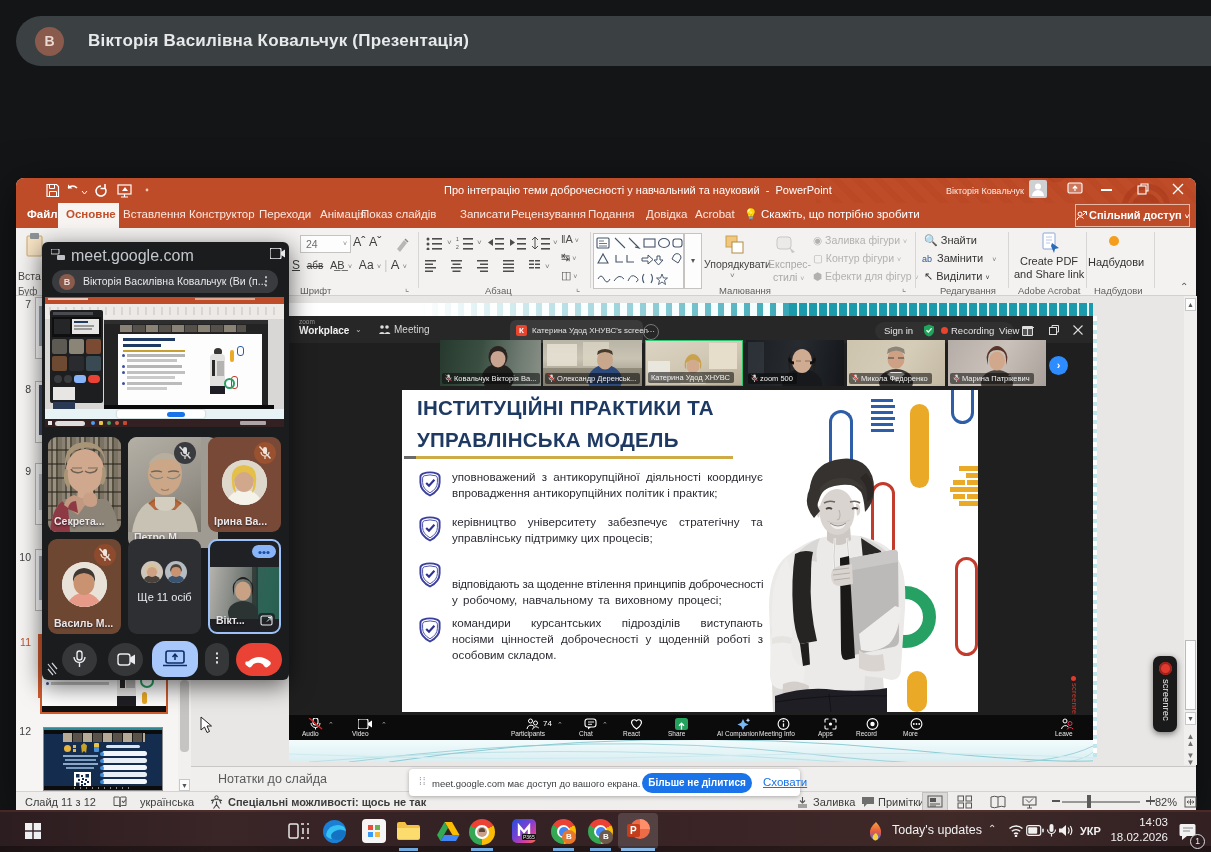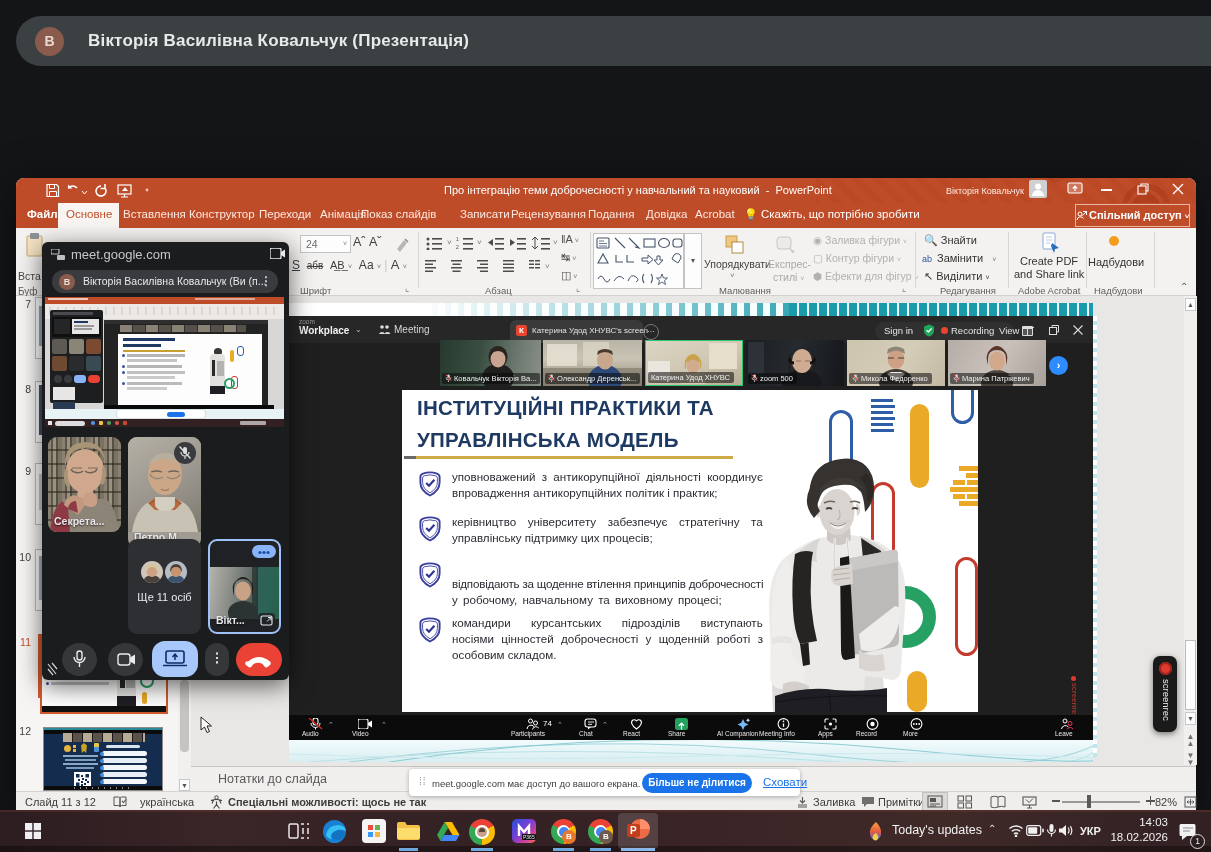--- a/index.html
+++ b/index.html
@@ -82,21 +82,21 @@
         <rect x="1" y="3" width="8" height="8" fill="none" stroke="#fff" stroke-width="1.1"></rect>
         <path d="M4 3 V1 h7 v7 h-2" fill="none" stroke="#fff" stroke-width="1.1"></path>
       </svg>
     <svg class="a" style="left:1156px;top:5px;" width="12" height="12" viewBox="0 0 12 12">
         <path d="M1 1 L11 11 M11 1 L1 11" stroke="#fff" stroke-width="1.3"></path>
       </svg>
   </div>
   <div class="tabrow a" id="tabrow">
     <div class="t" style="left:11px;font-weight:bold;color:#fff;">Файл</div>
     <div class="a" style="left:42px;top:0;width:61px;height:25px;background:#f7f4f2;"></div>
-    <div class="t" style="left:50px;color:#c24f29;font-weight:normal;">Основне</div>
+    <div class="t" style="left:50px;color:#c24f29;font-weight:bold;">Основне</div>
     <div class="t" style="left:107px;">Вставлення</div>
     <div class="t" style="left:173px;">Конструктор</div>
     <div class="t" style="left:243px;">Переходи</div>
     <div class="t" style="left:304px;">Анімація</div>
     <div class="t" style="left:345px;">Показ слайдів</div>
     <div class="t" style="left:444px;">Записати</div>
     <div class="t" style="left:495px;">Рецензування</div>
     <div class="t" style="left:572px;">Подання</div>
     <div class="t" style="left:630px;">Довідка</div>
     <div class="t" style="left:679px;">Acrobat</div>
@@ -786,21 +786,21 @@
         <rect x="1" y="1" width="11" height="10" fill="none" stroke="#555" stroke-width="1"></rect>
         <path d="M3 6 h7 M6.5 3 v6 M3 6 l1.5 -1.5 M3 6 l1.5 1.5 M10 6 l-1.5 -1.5 M10 6 l-1.5 1.5" stroke="#555" stroke-width=".9" fill="none"></path>
       </svg>
   </div>
   <div id="meet" class="a" style="left:42px;top:242px;width:247px;height:438px;background:#1b1c1e;border-radius:6px;box-shadow:0 6px 24px rgba(0,0,0,.6);overflow:hidden;">
 
     <svg class="a" style="left:9px;top:7px;" width="14" height="12" viewBox="0 0 14 12">
         <rect x="0" y="0" width="8" height="5" rx="1" fill="none" stroke="#bdc1c6" stroke-width="1.2"></rect>
         <rect x="6" y="6" width="8" height="5" rx="1" fill="#bdc1c6"></rect>
       </svg>
-    <div class="a" style="left:29px;top:5px;color:#c3c7cb;font-size:13px;">meet.google.com</div>
+    <div class="a" style="left:29px;top:5px;color:#c3c7cb;font-size:16px;">meet.google.com</div>
     <svg class="a" style="left:228px;top:6px;" width="15" height="11" viewBox="0 0 15 11">
         <rect x="0" y="0" width="11" height="11" rx="2" fill="none" stroke="#e8eaed" stroke-width="1.3"></rect>
         <path d="M11 4 l4 -2.5 v8 l-4 -2.5" fill="#e8eaed"></path>
       </svg>
 
     <div class="a" style="left:10px;top:28px;width:226px;height:23px;background:#3a3b3e;border-radius:12px;">
       <div class="a" style="left:7px;top:3.5px;width:16px;height:16px;border-radius:50%;background:#8a5b4c;color:#eadcd6;font-size:9px;font-weight:bold;text-align:center;line-height:16px;">B</div>
       <div class="a" style="left:31px;top:5px;color:#e6e8ea;font-size:10.5px;white-space:nowrap;">Вікторія Василівна Ковальчук (Ви (п...</div>
       <div class="a" style="left:208px;top:2px;color:#cfd2d6;font-size:12px;font-weight:bold;line-height:18px;">⋮</div>
     </div>
@@ -893,39 +893,71 @@
         <path d="M57 30 q3 10 -2 18 l-3 -2 q3 -8 2 -15 z" fill="#a89477"></path>
         <path d="M23 32 a7 5 0 0 0 12 2 M49 32 a7 5 0 0 1 -12 2" stroke="#6e6154" stroke-width="1.4" fill="none"></path>
         <path d="M24 31 h10 m6 0 h10" stroke="#7a6a58" stroke-width="1.2" fill="none"></path>
         <path d="M30 52 q8 6 15 1 l1 8 -17 1 z" fill="#cfa88e"></path>
         <path d="M26 58 q-8 2 -10 10 l14 10 10 -14 z" fill="#c29880"></path>
         <path d="M40 56 q8 -2 9 6 q1 8 -6 8 q-8 0 -8 -7 q0 -6 5 -7 z" fill="#c9a086"></path>
         <path d="M28 64 q-7 0 -8 8 l10 4 z" fill="#8d3a44"></path>
       </svg>
       <div class="mt" style="left:6px;bottom:5px;">Секрета...</div>
     </div>
-    <div class="a" style="left:86px;top:195px;width:73px;height:111px;border-radius:9px;overflow:hidden;background:#a09b92;">
+    <div class="a" style="left:86px;top:195px;width:73px;height:111px;border-radius:9px;overflow:hidden;background:#a09b92;padding-left:17px;">
       <div class="a" style="left:0;top:0;width:73px;height:95px;background:linear-gradient(150deg,#b5b0a6 0%,#9a958c 55%,#7d786e 100%);"></div>
       <svg class="a" style="left:0;top:10px;" width="73" height="85" viewBox="0 0 73 85">
         <path d="M4 85 Q8 58 26 53 L50 53 Q66 58 70 85 z" fill="#c8c2b4"></path>
         <path d="M20 56 l7 -5 20 0 7 5 -7 7 -20 0 z" fill="#b5693c"></path>
         <path d="M21 57 l6 -4 20 0 6 4" fill="none" stroke="#8d5a34" stroke-width="1"></path>
         <path d="M27 50 h20 v8 a10 6 0 0 1 -20 0 z" fill="#d4cec0"></path>
         <ellipse cx="37" cy="27" rx="17" ry="21" fill="#cba687"></ellipse>
         <path d="M20 18 Q26 6 37 6 Q48 6 54 18 Q47 12 37 12 Q27 12 20 18 z" fill="#b8ae9e"></path>
         <path d="M22 27 a8 6.5 0 0 0 13 3 M52 27 a8 6.5 0 0 1 -13 3" stroke="#8d8478" stroke-width="1.3" fill="none"></path>
         <path d="M23 25 q6 -2 11 0 m6 0 q6 -2 11 0" stroke="#6e655a" stroke-width="1.3" fill="none"></path>
         <path d="M33 42 q4 3 8 0" stroke="#9a7e62" stroke-width="1.2" fill="none"></path>
       </svg>
       <div class="mut" style="left:46px;top:5px;background:#3a3b3e;"><svg width="22" height="22" viewBox="0 0 22 22">
             <rect x="9" y="5" width="4" height="7" rx="2" fill="#dcdee0"></rect>
             <path d="M7 10 a4 4 0 0 0 8 0 M11 14.5 v2.5" stroke="#dcdee0" stroke-width="1.2" fill="none"></path>
             <path d="M5.5 4.5 L16.5 16.5" stroke="#dcdee0" stroke-width="1.4"></path>
           </svg></div>
       <div class="mt" style="left:6px;bottom:5px;">Петро М...</div>
+    </div>
+    <div class="a" style="left:166px;top:195px;width:73px;height:95px;border-radius:9px;overflow:hidden;background:#774936;">
+      <div class="a" style="left:14px;top:23px;width:45px;height:45px;border-radius:50%;overflow:hidden;background:#e8e3da;">
+        <svg width="45" height="45" viewBox="0 0 45 45">
+            <rect width="45" height="45" fill="#ded8cc"></rect>
+        <ellipse cx="22" cy="44" rx="17" ry="14" fill="#f5f2ea"></ellipse>
+        <ellipse cx="22" cy="20" rx="10" ry="12" fill="#d2a88c"></ellipse>
+        <path d="M10 22 Q8 6 22 5 Q36 6 34 22 Q34 30 30 33 L32 20 Q28 12 22 12 Q16 12 12 20 L14 33 Q10 30 10 22 z" fill="#e4c048"></path>
+          </svg>
+      </div>
+      <div class="mut" style="left:46px;top:5px;background:#99512f;"><svg width="22" height="22" viewBox="0 0 22 22">
+            <rect x="9" y="5" width="4" height="7" rx="2" fill="#f0e4dc"></rect>
+            <path d="M7 10 a4 4 0 0 0 8 0 M11 14.5 v2.5" stroke="#f0e4dc" stroke-width="1.2" fill="none"></path>
+            <path d="M5.5 4.5 L16.5 16.5" stroke="#f0e4dc" stroke-width="1.4"></path>
+          </svg></div>
+      <div class="mt" style="left:6px;bottom:5px;">Ірина Ва...</div>
+    </div>
+    <div class="a" style="left:6px;top:297px;width:73px;height:95px;border-radius:9px;overflow:hidden;background:#6e4733;">
+      <div class="a" style="left:14px;top:23px;width:45px;height:45px;border-radius:50%;overflow:hidden;background:#efe9e2;">
+        <svg width="45" height="45" viewBox="0 0 45 45">
+            <rect width="45" height="45" fill="#e8e2d8"></rect>
+        <ellipse cx="22" cy="46" rx="17" ry="15" fill="#e89a88"></ellipse>
+        <ellipse cx="22" cy="21" rx="10.5" ry="12" fill="#c99372"></ellipse>
+        <path d="M11 20 Q10 7 22 6 Q34 7 33 20 Q32 12 22 11 Q12 12 11 20 z" fill="#3f3833"></path>
+          </svg>
+      </div>
+      <div class="mut" style="left:46px;top:5px;background:#8d4a2c;"><svg width="22" height="22" viewBox="0 0 22 22">
+            <rect x="9" y="5" width="4" height="7" rx="2" fill="#f0e4dc"></rect>
+            <path d="M7 10 a4 4 0 0 0 8 0 M11 14.5 v2.5" stroke="#f0e4dc" stroke-width="1.2" fill="none"></path>
+            <path d="M5.5 4.5 L16.5 16.5" stroke="#f0e4dc" stroke-width="1.4"></path>
+          </svg></div>
+      <div class="mt" style="left:6px;bottom:5px;">Василь М...</div>
     </div>
     <div class="a" style="left:86px;top:297px;width:73px;height:95px;border-radius:9px;overflow:hidden;background:#2e2f33;">
       <div class="a" style="left:13px;top:22px;width:22px;height:22px;border-radius:50%;overflow:hidden;background:#cfc5b8;">
         <svg width="22" height="22" viewBox="0 0 22 22">
             <ellipse cx="11" cy="22" rx="9" ry="8" fill="#49423c"></ellipse>
             <ellipse cx="11" cy="10" rx="5.5" ry="6" fill="#cfa183"></ellipse>
             <path d="M5 9 q1 -6 6 -6 q5 0 6 6 l-1 3 q0 -6 -5 -6 t-5 6 z" fill="#d8c49a"></path>
           </svg>
       </div>
       <div class="a" style="left:37px;top:22px;width:22px;height:22px;border-radius:50%;overflow:hidden;background:#b5bcc2;">

